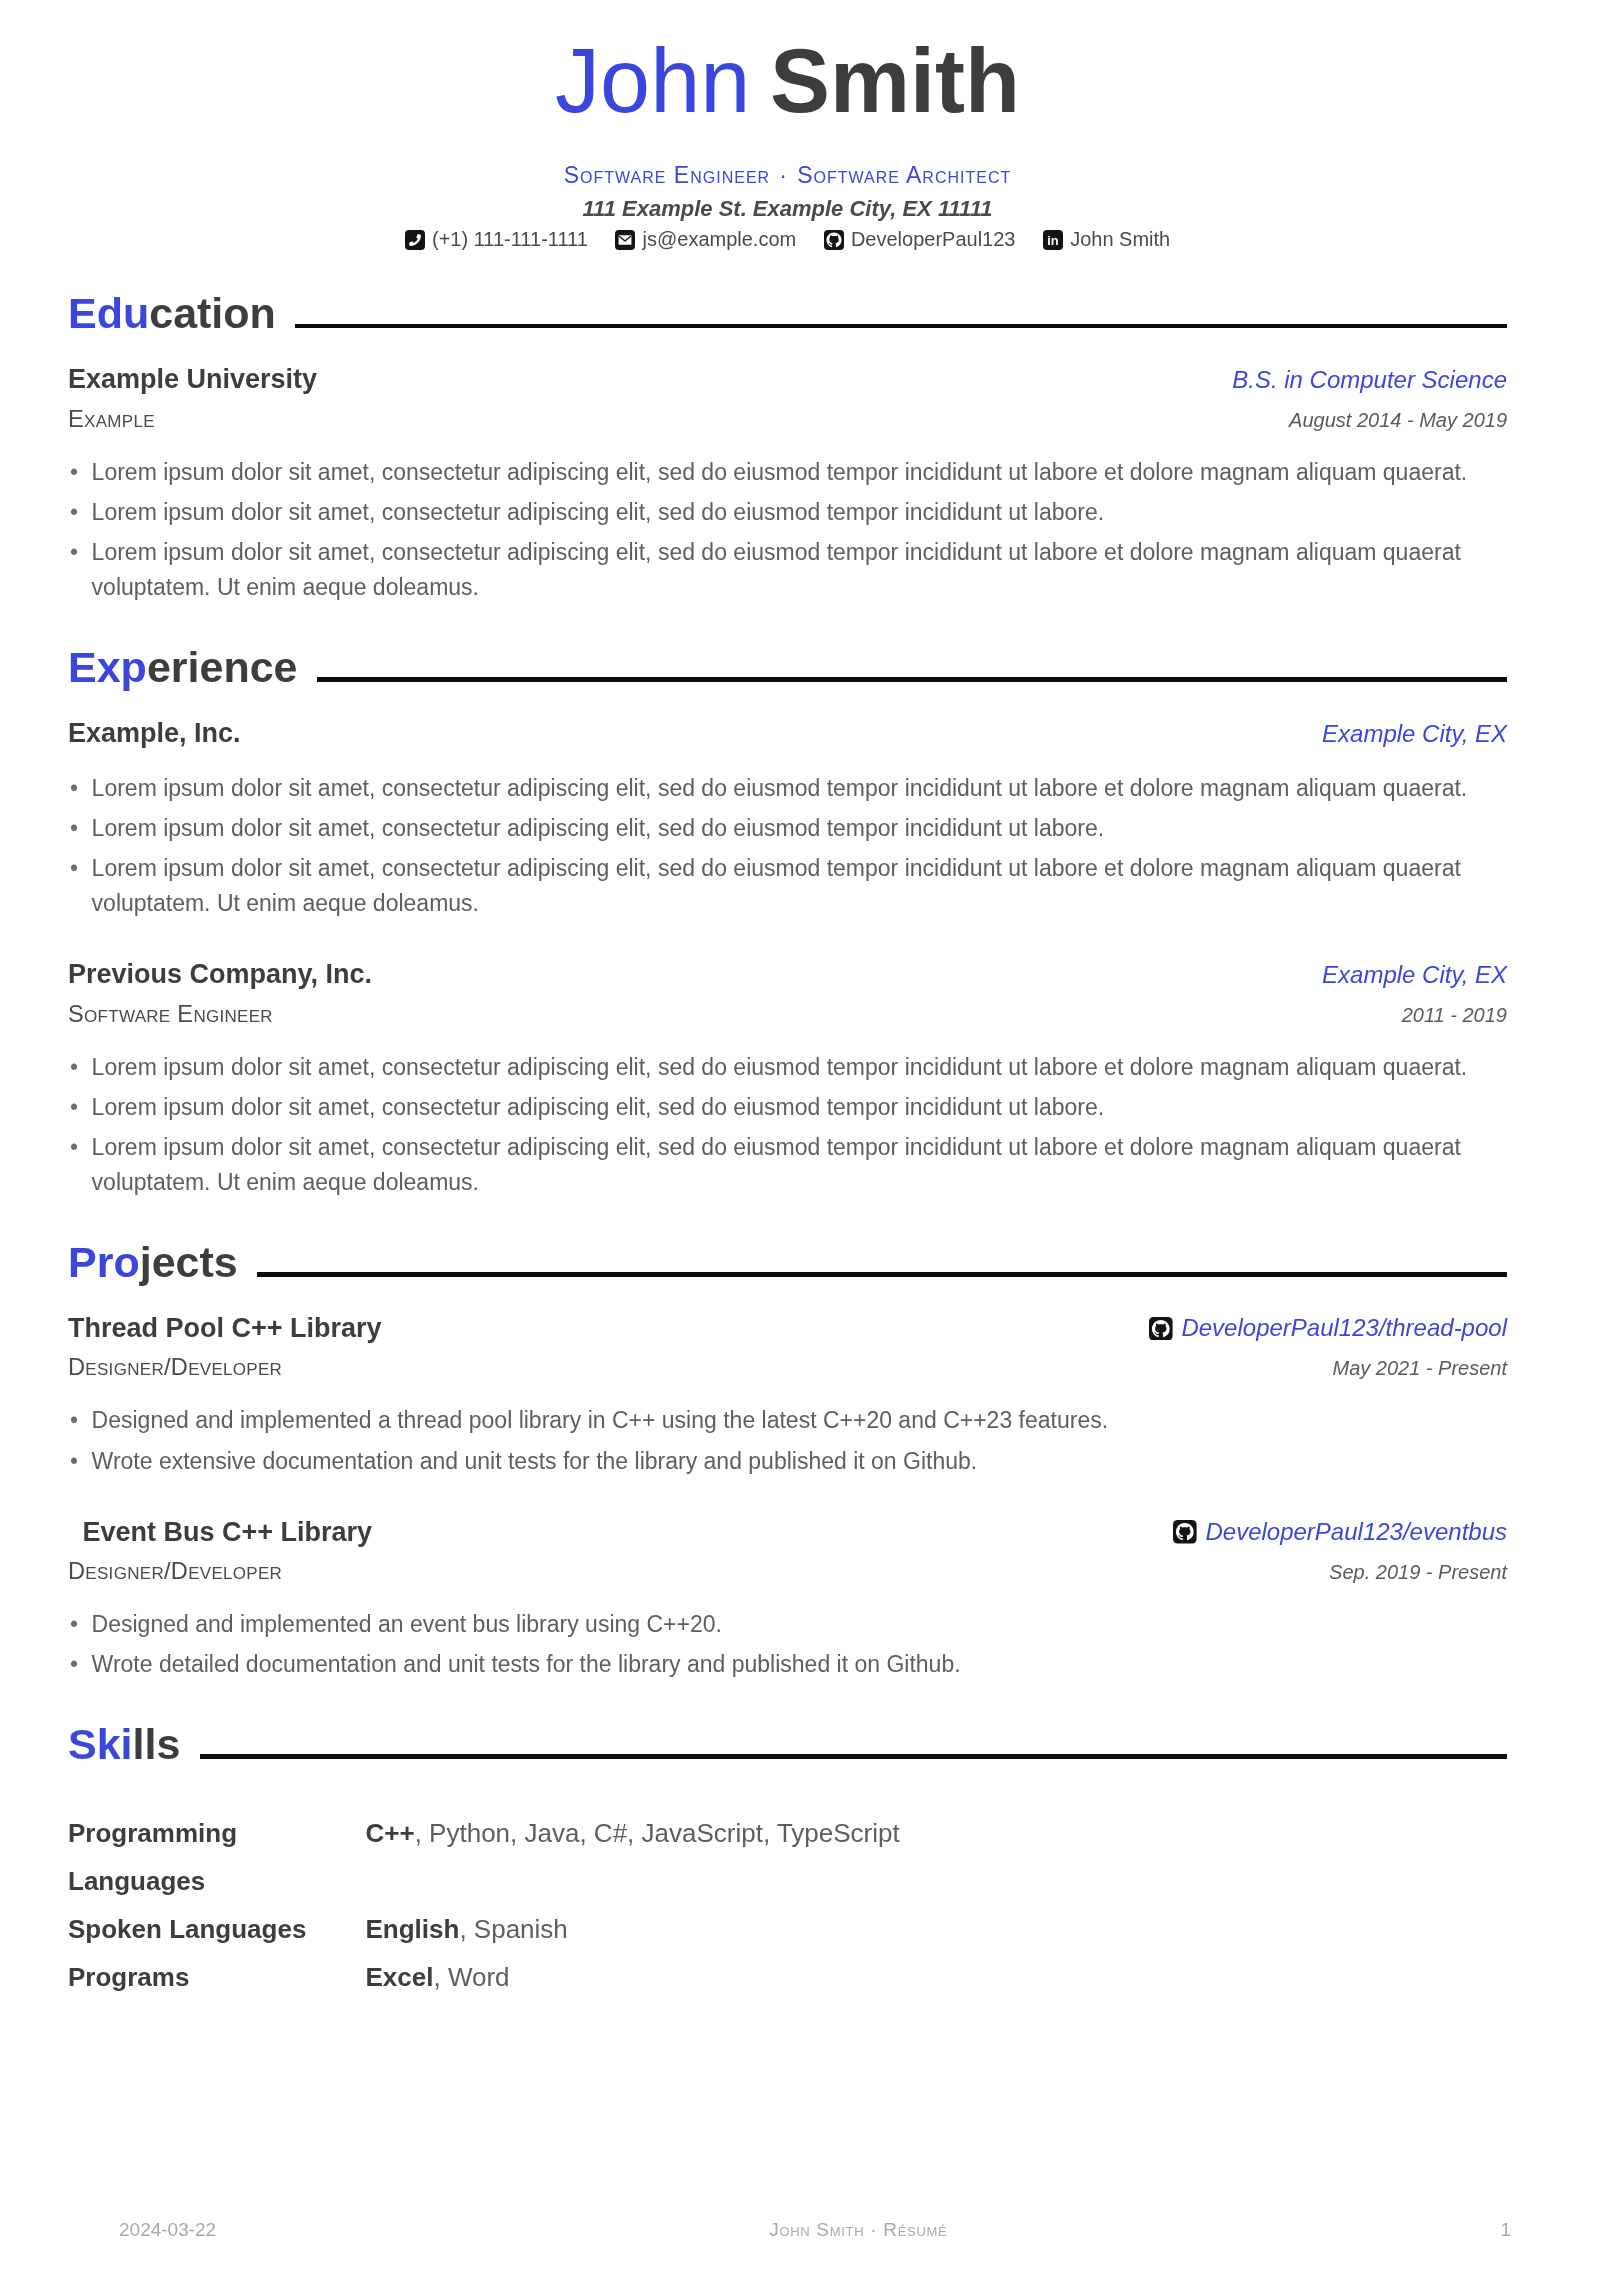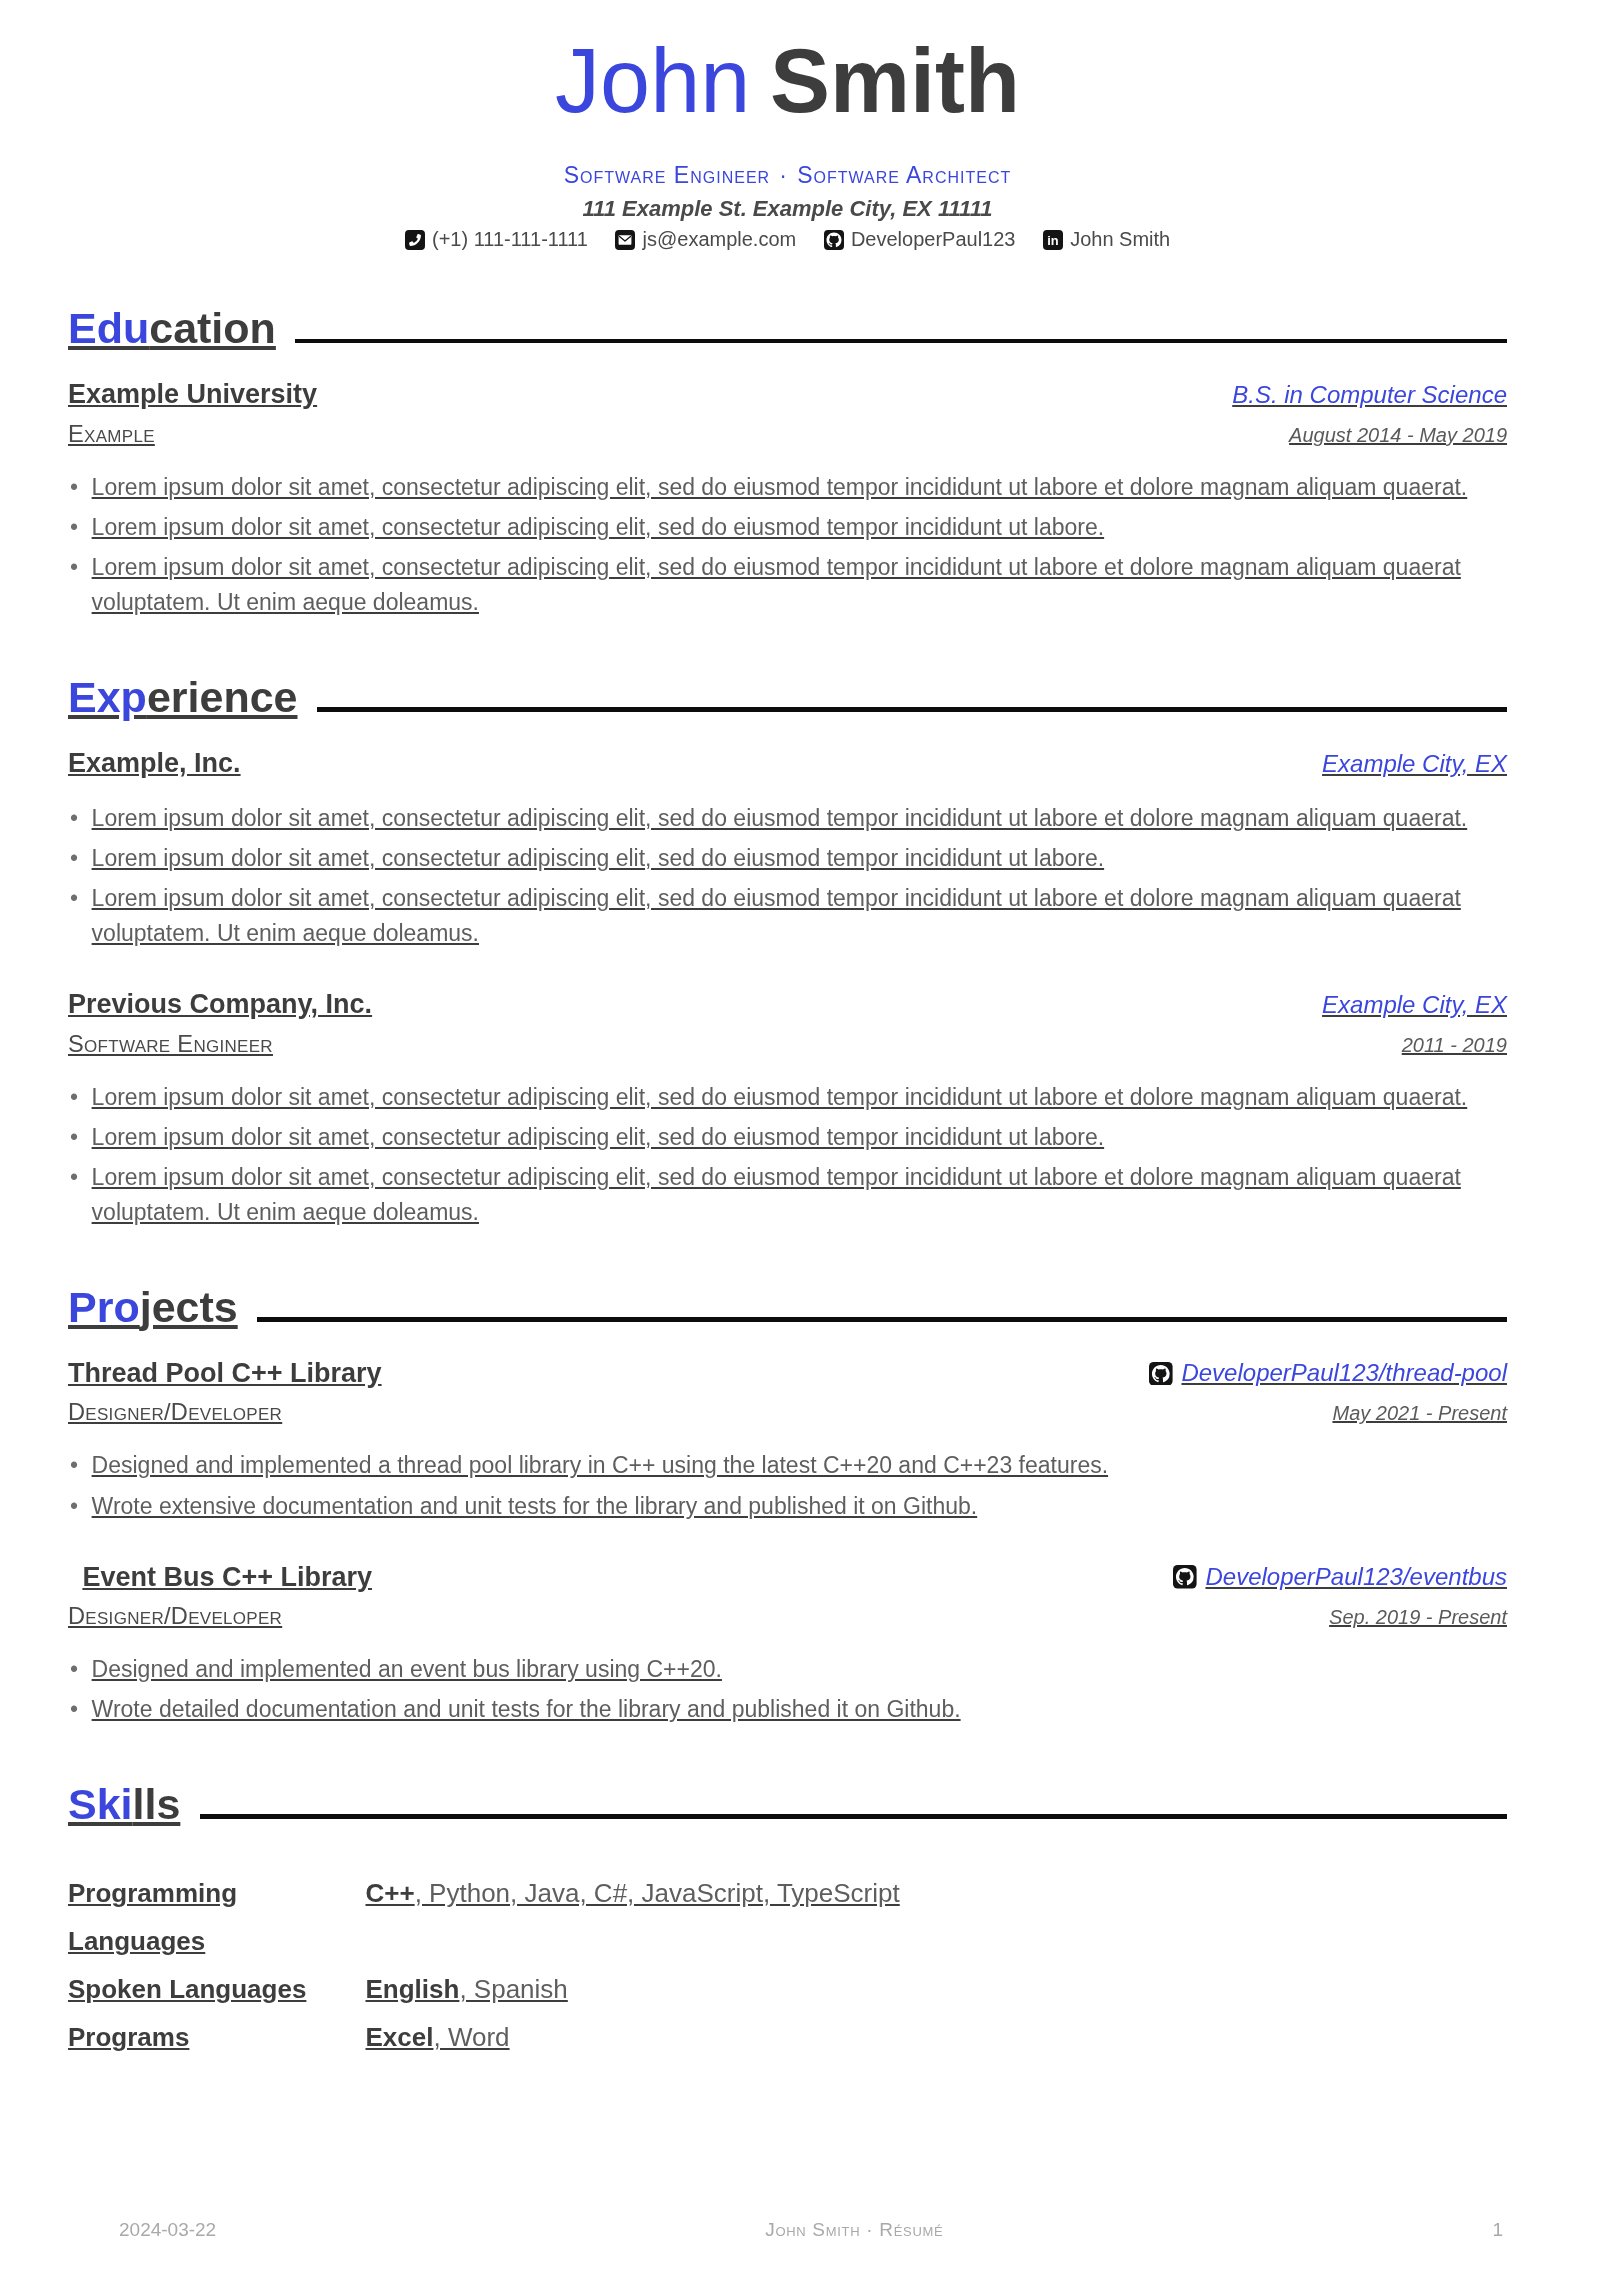--- a/index.html
+++ b/index.html
@@ -17,21 +17,21 @@
   .name-first { color:var(--accent); font-weight:200; }
   .name-last  { color:var(--dark); font-weight:700; margin-left:19.6px; }
   .tagline { margin-top:33px; font-size:23px; color:var(--accent); font-variant:small-caps; letter-spacing:1px; }
   .tagline-sep { margin:0 9.2px; }
   .address { margin-top:7.9px; font-size:22px; font-weight:700; font-style:italic; color:var(--mid); }
   .contacts { margin-top:6px; display:flex; justify-content:center; align-items:center; gap:27.5px; font-size:20px; color:var(--mid); }
   .contact { display:inline-flex; align-items:center; gap:7.2px; cursor:pointer; }
   .cicon { width:20px; height:20px; display:block; }
 
   
-  .section { margin-top:56px;text-decoration:underline; }
+  .section { margin-top:41px; }
   .section-header { display:flex; align-items:flex-end; }
   .section-title { font-size:43px; font-weight:700; line-height:1; white-space:nowrap; color:var(--dark); }
   .title-accent { color:var(--accent); }
   .section-rule { flex:1 1 auto; height:4.6px; background:#0c0c0c; margin:0 0 7.2px 19.6px; }
 
   
   .entry { margin-top:29px; }
   .entry + .entry { margin-top:38px; }
   .entry-row1 { display:flex; justify-content:space-between; align-items:center; }
   .entry-name { font-size:27px; font-weight:700; color:var(--dark); }
@@ -49,21 +49,21 @@
   .bullet::before { content:"•"; position:absolute; left:2px; top:0; color:#6e6e6e; }
 
   
   .skills-table { margin-top:43px; display:grid; grid-template-columns:270px 1fr; column-gap:27.5px; row-gap:0; font-size:26px; line-height:1.85; }
   .skill-label { text-align:left; font-weight:700; color:var(--dark); }
   .skill-value { color:var(--body); align-self:start; }
   .skill-strong { font-weight:700; color:var(--dark); }
 
   
   .footer {
-    position:absolute; left:119px; right:120px; bottom:54px;
+    position:absolute; left:119px; right:112px; bottom:54px;
     display:flex; justify-content:space-between; align-items:baseline;
     font-size:19px; color:var(--faint);
   }
   .footer-center { font-variant:small-caps; letter-spacing:0.7px; }
 </style>
 </head>
 <body>
 
 <div class="page">
   <div class="content">

